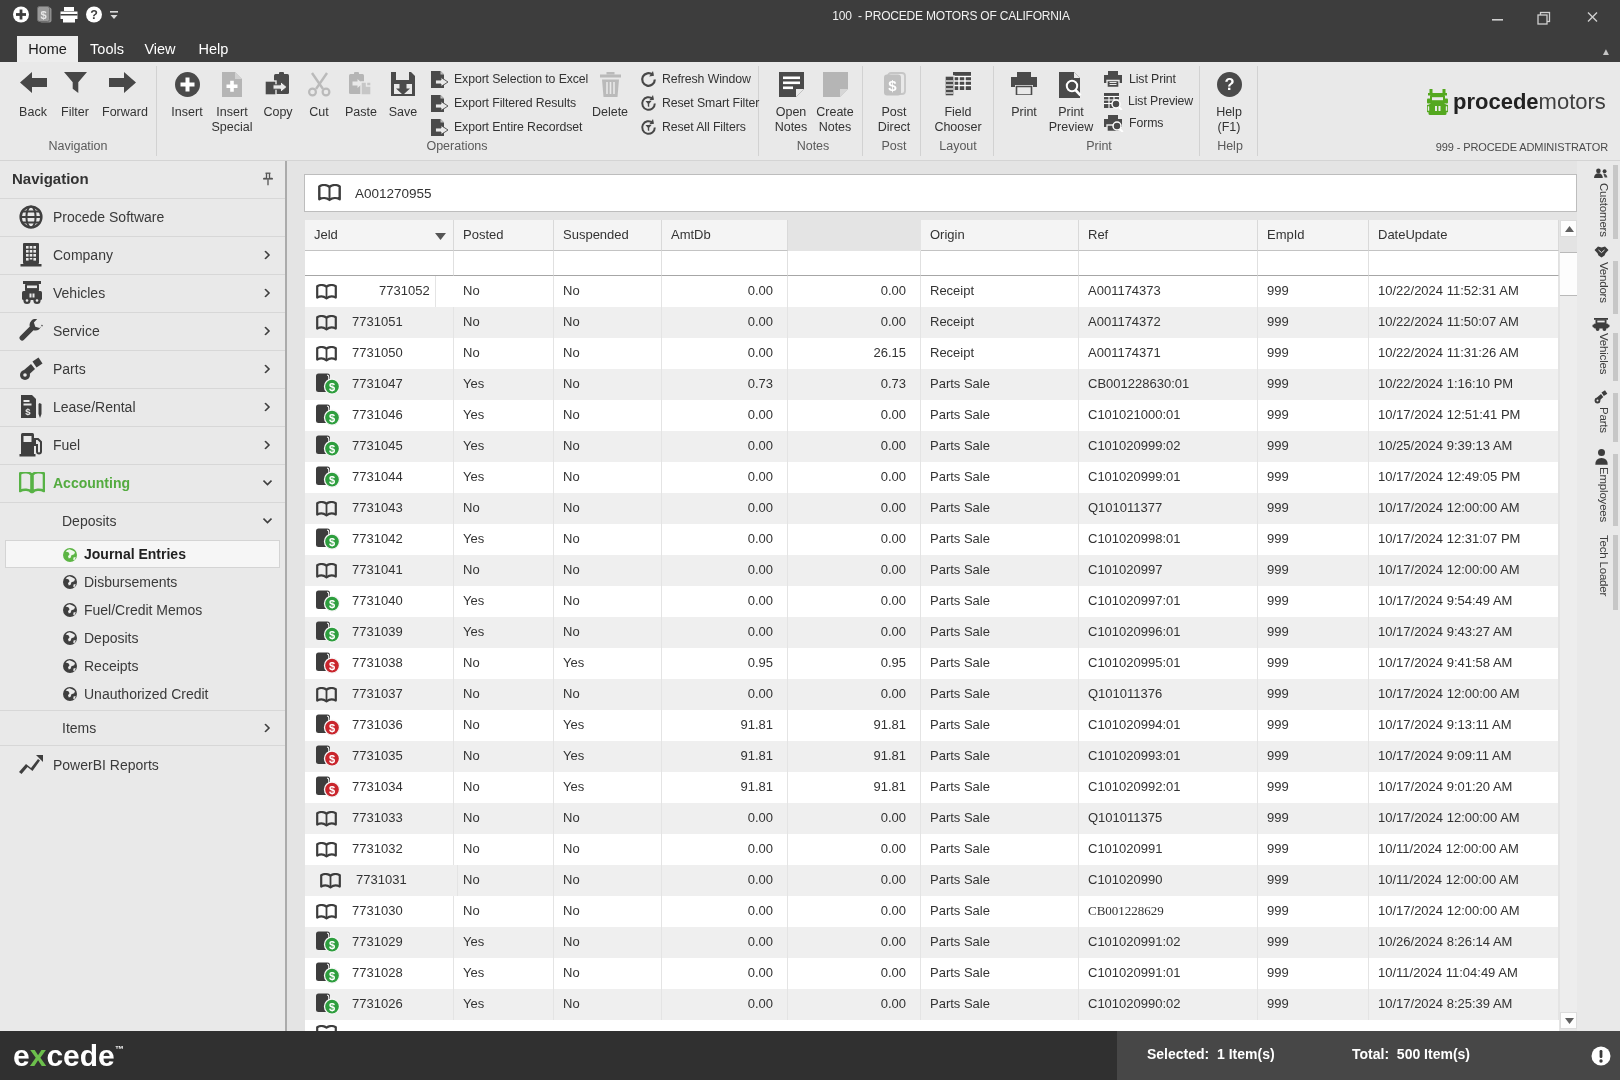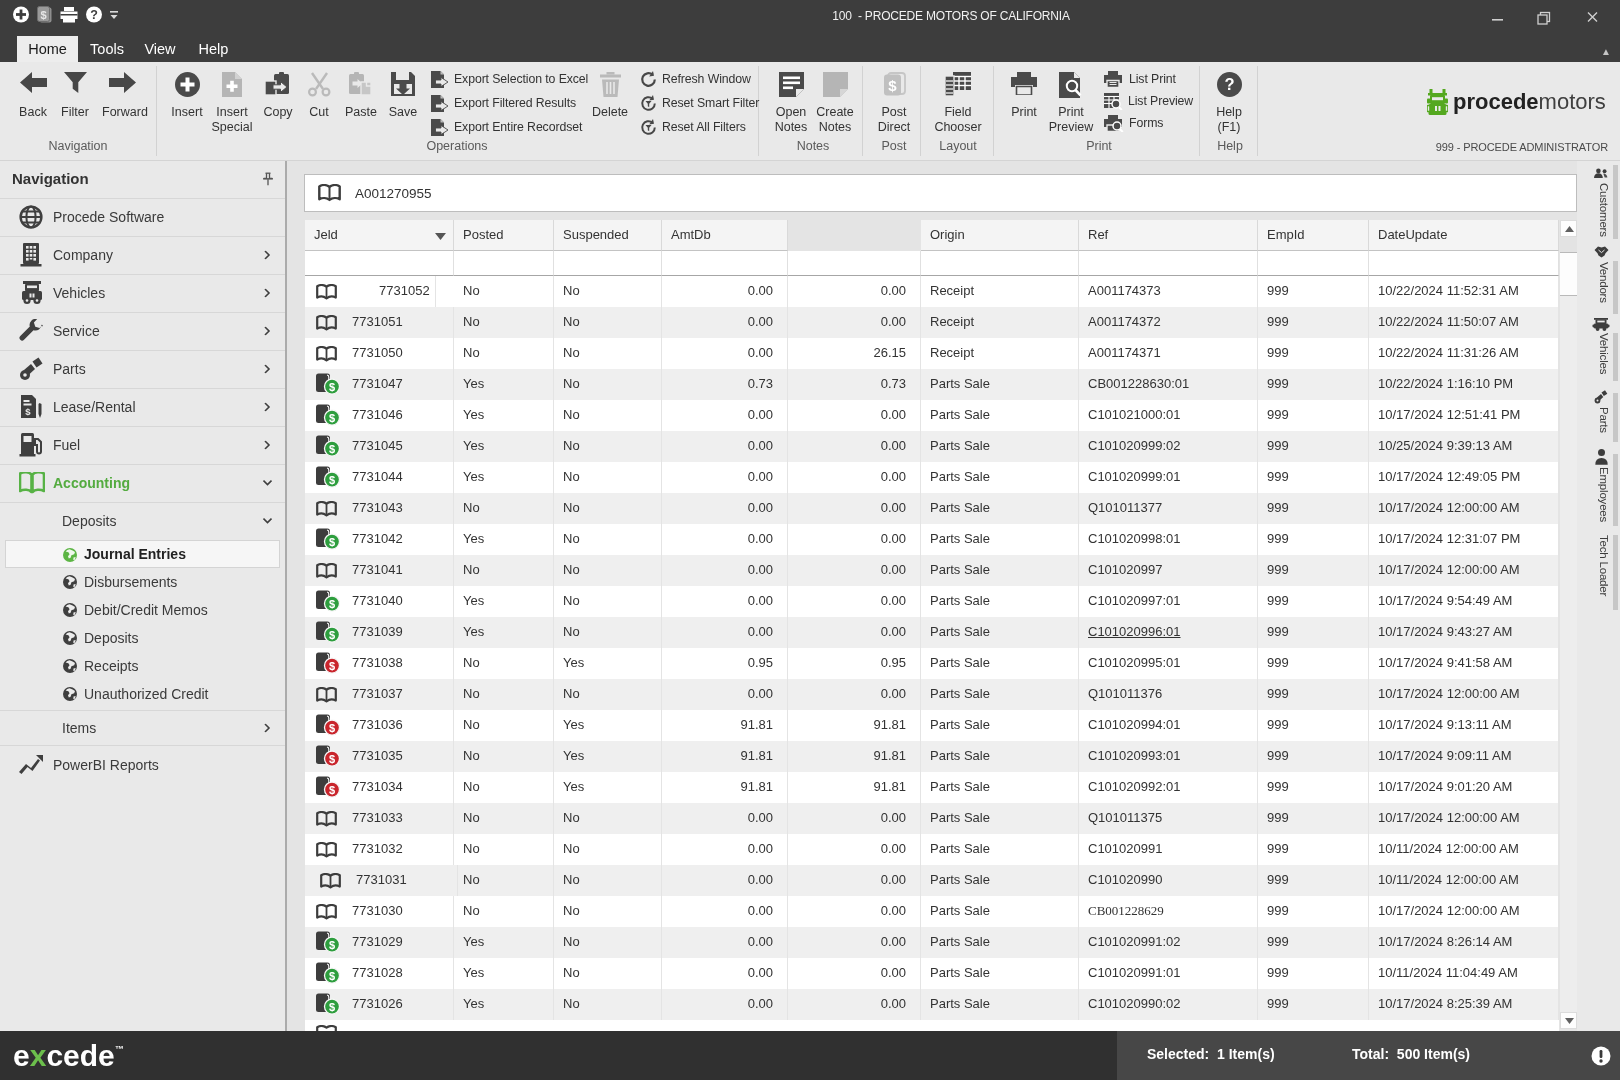--- a/index.html
+++ b/index.html
@@ -495,21 +495,21 @@
           <path d="M10.5 9.5l2.2-0.6-0.8 2.8-1.6 0.4z" fill="#fff" opacity="0.9"></path>
         </svg>
       <span style="position:absolute; left:84px; top:50%; transform:translateY(-50%);">Disbursements</span>
     </div>
     <div class="sub-item" style="top:435px; height:28px;">
       <svg class="abs" style="left:63px; top:7px;" width="14" height="14" viewBox="0 0 14 14">
           <circle cx="7" cy="7" r="7" fill="#3f3f3f"></circle>
           <path d="M6.5 1.2Q4 1.5 2.6 3.4l2.8 0.8 1.2 2-1.6 2 0.8 2.4 1.8-0.8 0.8-2.6 2.8-1 0.8-2.2-2.4-1.6z" fill="#fff" opacity="0.9"></path>
           <path d="M10.5 9.5l2.2-0.6-0.8 2.8-1.6 0.4z" fill="#fff" opacity="0.9"></path>
         </svg>
-      <span style="position:absolute; left:84px; top:50%; transform:translateY(-50%);">Debit/Credit Memos</span>
+      <span style="position:absolute; left:84px; top:50%; transform:translateY(-50%);">Fuel/Credit Memos</span>
     </div>
     <div class="sub-item" style="top:463px; height:28px;">
       <svg class="abs" style="left:63px; top:7px;" width="14" height="14" viewBox="0 0 14 14">
           <circle cx="7" cy="7" r="7" fill="#3f3f3f"></circle>
           <path d="M6.5 1.2Q4 1.5 2.6 3.4l2.8 0.8 1.2 2-1.6 2 0.8 2.4 1.8-0.8 0.8-2.6 2.8-1 0.8-2.2-2.4-1.6z" fill="#fff" opacity="0.9"></path>
           <path d="M10.5 9.5l2.2-0.6-0.8 2.8-1.6 0.4z" fill="#fff" opacity="0.9"></path>
         </svg>
       <span style="position:absolute; left:84px; top:50%; transform:translateY(-50%);">Deposits</span>
     </div>
     <div class="sub-item" style="top:491px; height:28px;">
@@ -742,21 +742,21 @@
               <rect x="0" y="0.5" width="14" height="18.5" rx="2.5" fill="#3d3d3d"></rect>
               <path d="M11 2q1.8 0.2 1.8 2v12" fill="none" stroke="#fff" stroke-width="1.1"></path>
               <circle cx="16" cy="13.6" r="7.5" fill="#2e9e3e" stroke="#f6f6f6" stroke-width="1.3"></circle>
               <text x="16" y="17.6" font-size="11" font-weight="bold" fill="#fff" text-anchor="middle">$</text>
             </svg>7731039</div>
           <div class="cell" style="left:149px; width:100px; padding-left:9px;">Yes</div>
           <div class="cell" style="left:249px; width:108px; padding-left:9px;">No</div>
           <div class="cell num" style="left:357px; width:126px;">0.00</div>
           <div class="cell num" style="left:483px; width:133px;">0.00</div>
           <div class="cell" style="left:616px; width:158px; padding-left:9px;">Parts Sale</div>
-          <div class="cell" style="left:774px; width:179px; padding-left:9px;text-decoration:underline;">C101020996:01</div>
+          <div class="cell" style="left:774px; width:179px; padding-left:9px;">C101020996:01</div>
           <div class="cell" style="left:953px; width:111px; padding-left:9px;">999</div>
           <div class="cell" style="left:1064px; width:190px; padding-left:9px;">10/17/2024 9:43:27 AM</div>
         </div>
     <div class="row" style="top:428px;">
           <div class="cell" style="left:0; width:149px; padding-left:47px;"><svg class="abs" style="left:11px; top:4px;" width="24" height="23" viewBox="0 0 24 23">
               <rect x="0" y="0.5" width="14" height="18.5" rx="2.5" fill="#3d3d3d"></rect>
               <path d="M11 2q1.8 0.2 1.8 2v12" fill="none" stroke="#fff" stroke-width="1.1"></path>
               <circle cx="16" cy="13.6" r="7.5" fill="#c9252c" stroke="#f6f6f6" stroke-width="1.3"></circle>
               <text x="16" y="17.6" font-size="11" font-weight="bold" fill="#fff" text-anchor="middle">$</text>
             </svg>7731038</div>
@@ -894,21 +894,21 @@
               <circle cx="16" cy="13.6" r="7.5" fill="#2e9e3e" stroke="#f6f6f6" stroke-width="1.3"></circle>
               <text x="16" y="17.6" font-size="11" font-weight="bold" fill="#fff" text-anchor="middle">$</text>
             </svg>7731029</div>
           <div class="cell" style="left:149px; width:100px; padding-left:9px;">Yes</div>
           <div class="cell" style="left:249px; width:108px; padding-left:9px;">No</div>
           <div class="cell num" style="left:357px; width:126px;">0.00</div>
           <div class="cell num" style="left:483px; width:133px;">0.00</div>
           <div class="cell" style="left:616px; width:158px; padding-left:9px;">Parts Sale</div>
           <div class="cell" style="left:774px; width:179px; padding-left:9px;">C101020991:02</div>
           <div class="cell" style="left:953px; width:111px; padding-left:9px;">999</div>
-          <div class="cell" style="left:1064px; width:190px; padding-left:9px;">10/17/2024 8:26:14 AM</div>
+          <div class="cell" style="left:1064px; width:190px; padding-left:9px;">10/26/2024 8:26:14 AM</div>
         </div>
     <div class="row" style="top:738px;">
           <div class="cell" style="left:0; width:149px; padding-left:47px;"><svg class="abs" style="left:11px; top:4px;" width="24" height="23" viewBox="0 0 24 23">
               <rect x="0" y="0.5" width="14" height="18.5" rx="2.5" fill="#3d3d3d"></rect>
               <path d="M11 2q1.8 0.2 1.8 2v12" fill="none" stroke="#fff" stroke-width="1.1"></path>
               <circle cx="16" cy="13.6" r="7.5" fill="#2e9e3e" stroke="#f6f6f6" stroke-width="1.3"></circle>
               <text x="16" y="17.6" font-size="11" font-weight="bold" fill="#fff" text-anchor="middle">$</text>
             </svg>7731028</div>
           <div class="cell" style="left:149px; width:100px; padding-left:9px;">Yes</div>
           <div class="cell" style="left:249px; width:108px; padding-left:9px;">No</div>

